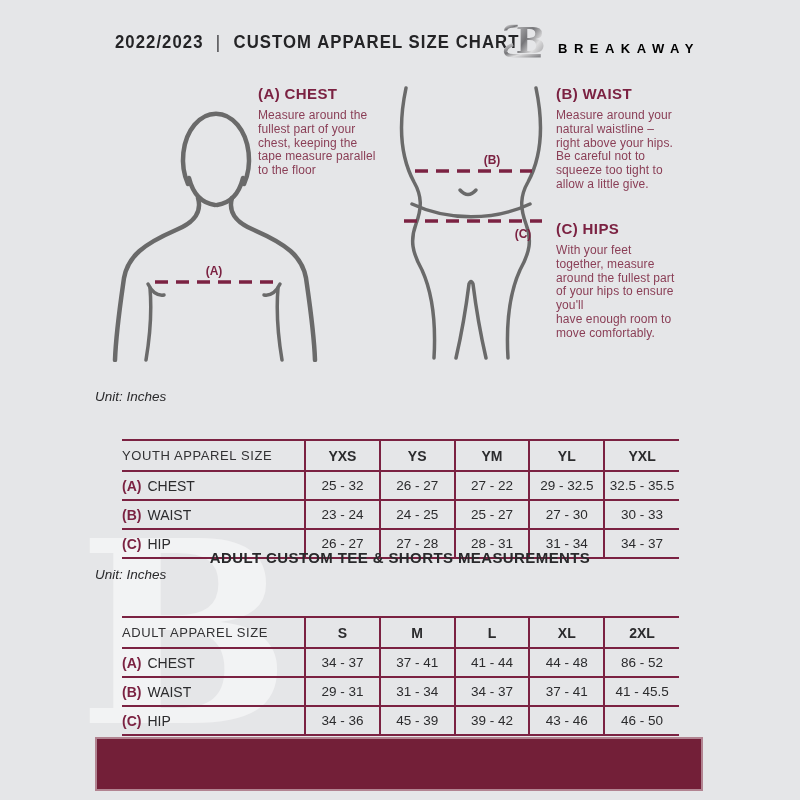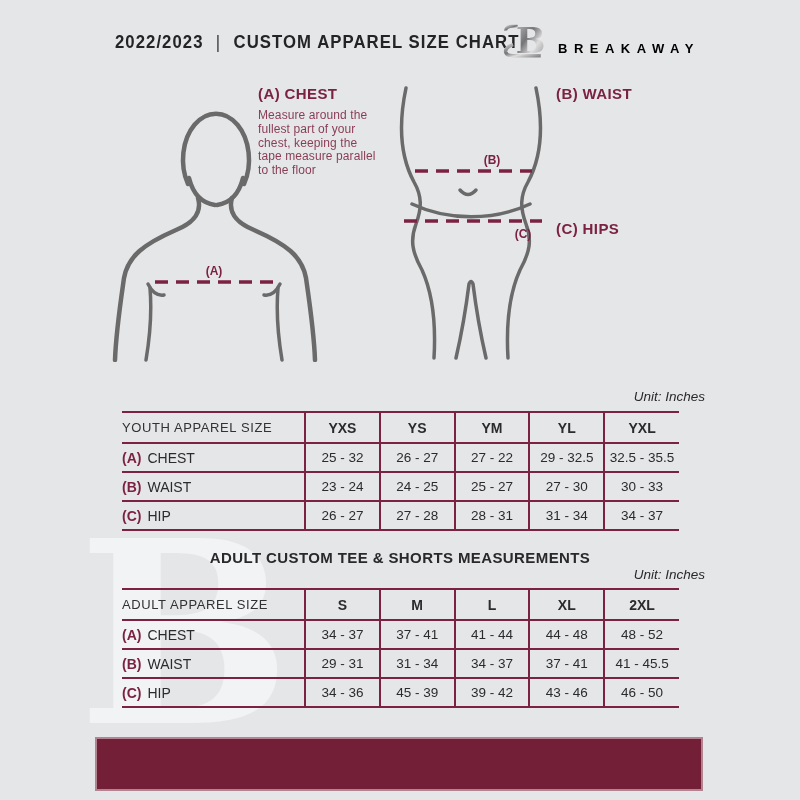--- a/index.html
+++ b/index.html
@@ -40,27 +40,27 @@
   .instr-head{
     position:absolute;z-index:1;font-size:15px;font-weight:bold;color:var(--maroon);letter-spacing:.4px;
   }
   .instr-body{
     position:absolute;z-index:1;font-size:12px;font-weight:500;
     color:var(--maroon-body);line-height:13.8px;white-space:pre-line;letter-spacing:.1px;
   }
   
   .section-head{position:absolute;left:95px;width:610px;text-align:center;z-index:1;}
   .section-title{font-size:15px;font-weight:bold;letter-spacing:.4px;color:#29292b;}
-  .section-unit{position:absolute;left:95px;width:610px;text-align:right;z-index:1;
+  .section-unit{position:absolute;left:95px;width:610px;text-align:left;z-index:1;
     font-size:13.5px;font-style:italic;color:#29292b;}
   
   .size-table{
     position:absolute;left:122px;width:557px;z-index:1;
     border-collapse:collapse;table-layout:fixed;color:var(--ink);
-    border-top:2px solid var(--maroon);border-bottom:2px solid var(--maroon);
+    border-top:2px solid var(--maroon);border-bottom:2px solid var(--maroon);margin-top:28px;
   }
   .size-table col.c0{width:183px;}
   .size-table th,.size-table td{border-top:2px solid var(--maroon);padding:0;vertical-align:middle;}
   .size-table thead th{border-top:none;}
   .size-table th + th,.size-table td + td{border-left:2px solid var(--maroon);}
   .size-table thead tr{height:31px;}
   .size-table tbody tr{height:29px;}
   .th-label{text-align:left;padding-left:28px;font-weight:400;font-size:13px;letter-spacing:.6px;color:#323234;}
   .th-size{text-align:center;font-weight:bold;font-size:14px;}
   .td-label{text-align:left;padding-left:28px;font-size:14px;}
@@ -127,22 +127,35 @@
   </svg>
 
   <div class="instr-head" style="left:258px;top:85px;">(A) CHEST</div>
   <div class="instr-body" style="left:258px;top:109px;width:140px;">Measure around the
 fullest part of your
 chest, keeping the
 tape measure parallel
 to the floor</div>
 
   <div class="instr-head" style="left:556px;top:85px;">(B) WAIST</div>
+  <div class="instr-body" style="left:556px;top:109px;width:150px;">Measure around your
+natural waistline –
+right above your hips.
+Be careful not to
+squeeze too tight to
+allow a little give.</div>
 
   <div class="instr-head" style="left:556px;top:220px;">(C) HIPS</div>
+  <div class="instr-body" style="left:556px;top:244px;width:155px;">With your feet
+together, measure
+around the fullest part
+of your hips to ensure
+you'll
+have enough room to
+move comfortably.</div>
 
   <div class="section-unit" style="top:389px;">Unit: Inches</div>
 
   <table class="size-table" style="top:411px;">
     <colgroup>
         <col class="c0">
         <col>
         <col>
         <col>
         <col>
@@ -210,21 +223,21 @@
         <th class="th-size">2XL</th>
       </tr>
     </thead>
     <tbody>
       <tr>
         <td class="td-label"><span class="pfx">(A)</span><span>CHEST</span></td>
         <td class="td-val">34 - 37</td>
         <td class="td-val">37 - 41</td>
         <td class="td-val">41 - 44</td>
         <td class="td-val">44 - 48</td>
-        <td class="td-val">48 - 52</td>
+        <td class="td-val">86 - 52</td>
       </tr>
       <tr>
         <td class="td-label"><span class="pfx">(B)</span><span>WAIST</span></td>
         <td class="td-val">29 - 31</td>
         <td class="td-val">31 - 34</td>
         <td class="td-val">34 - 37</td>
         <td class="td-val">37 - 41</td>
         <td class="td-val">41 - 45.5</td>
       </tr>
       <tr>

